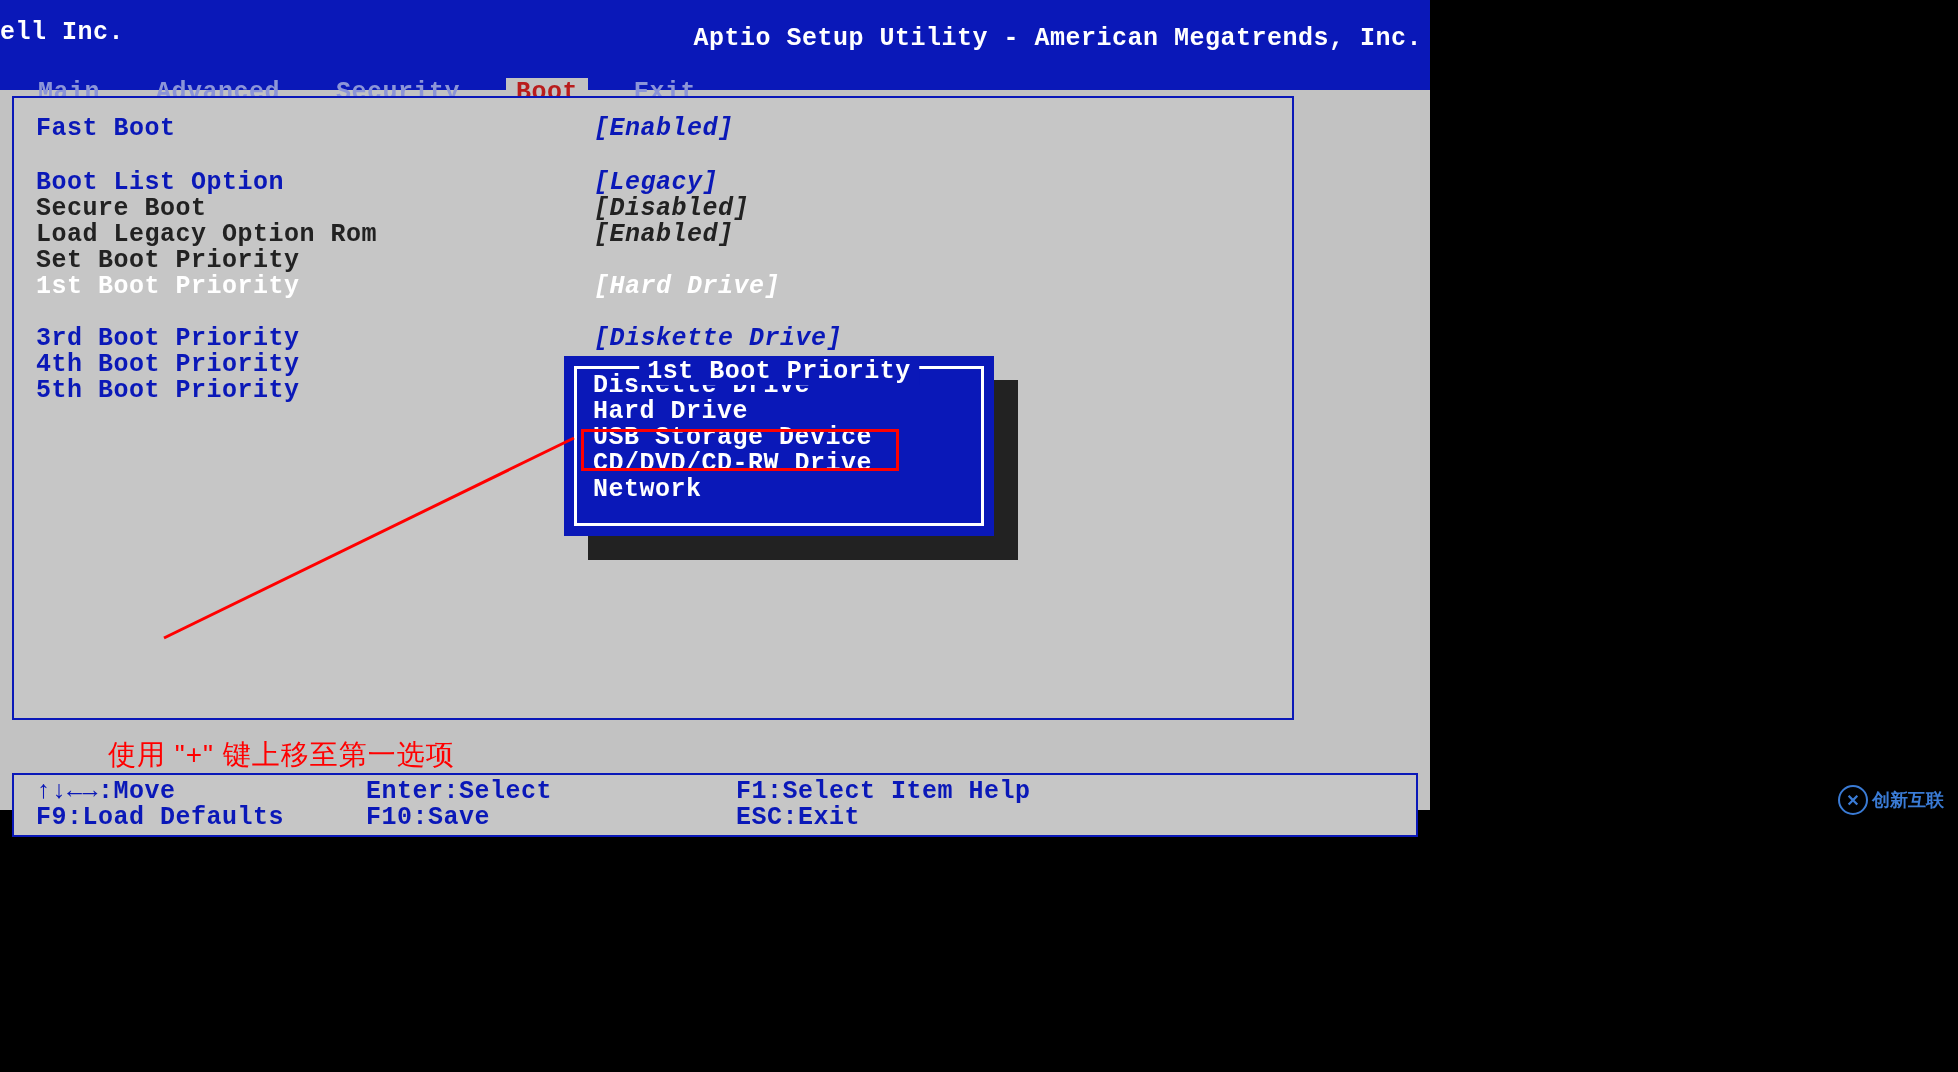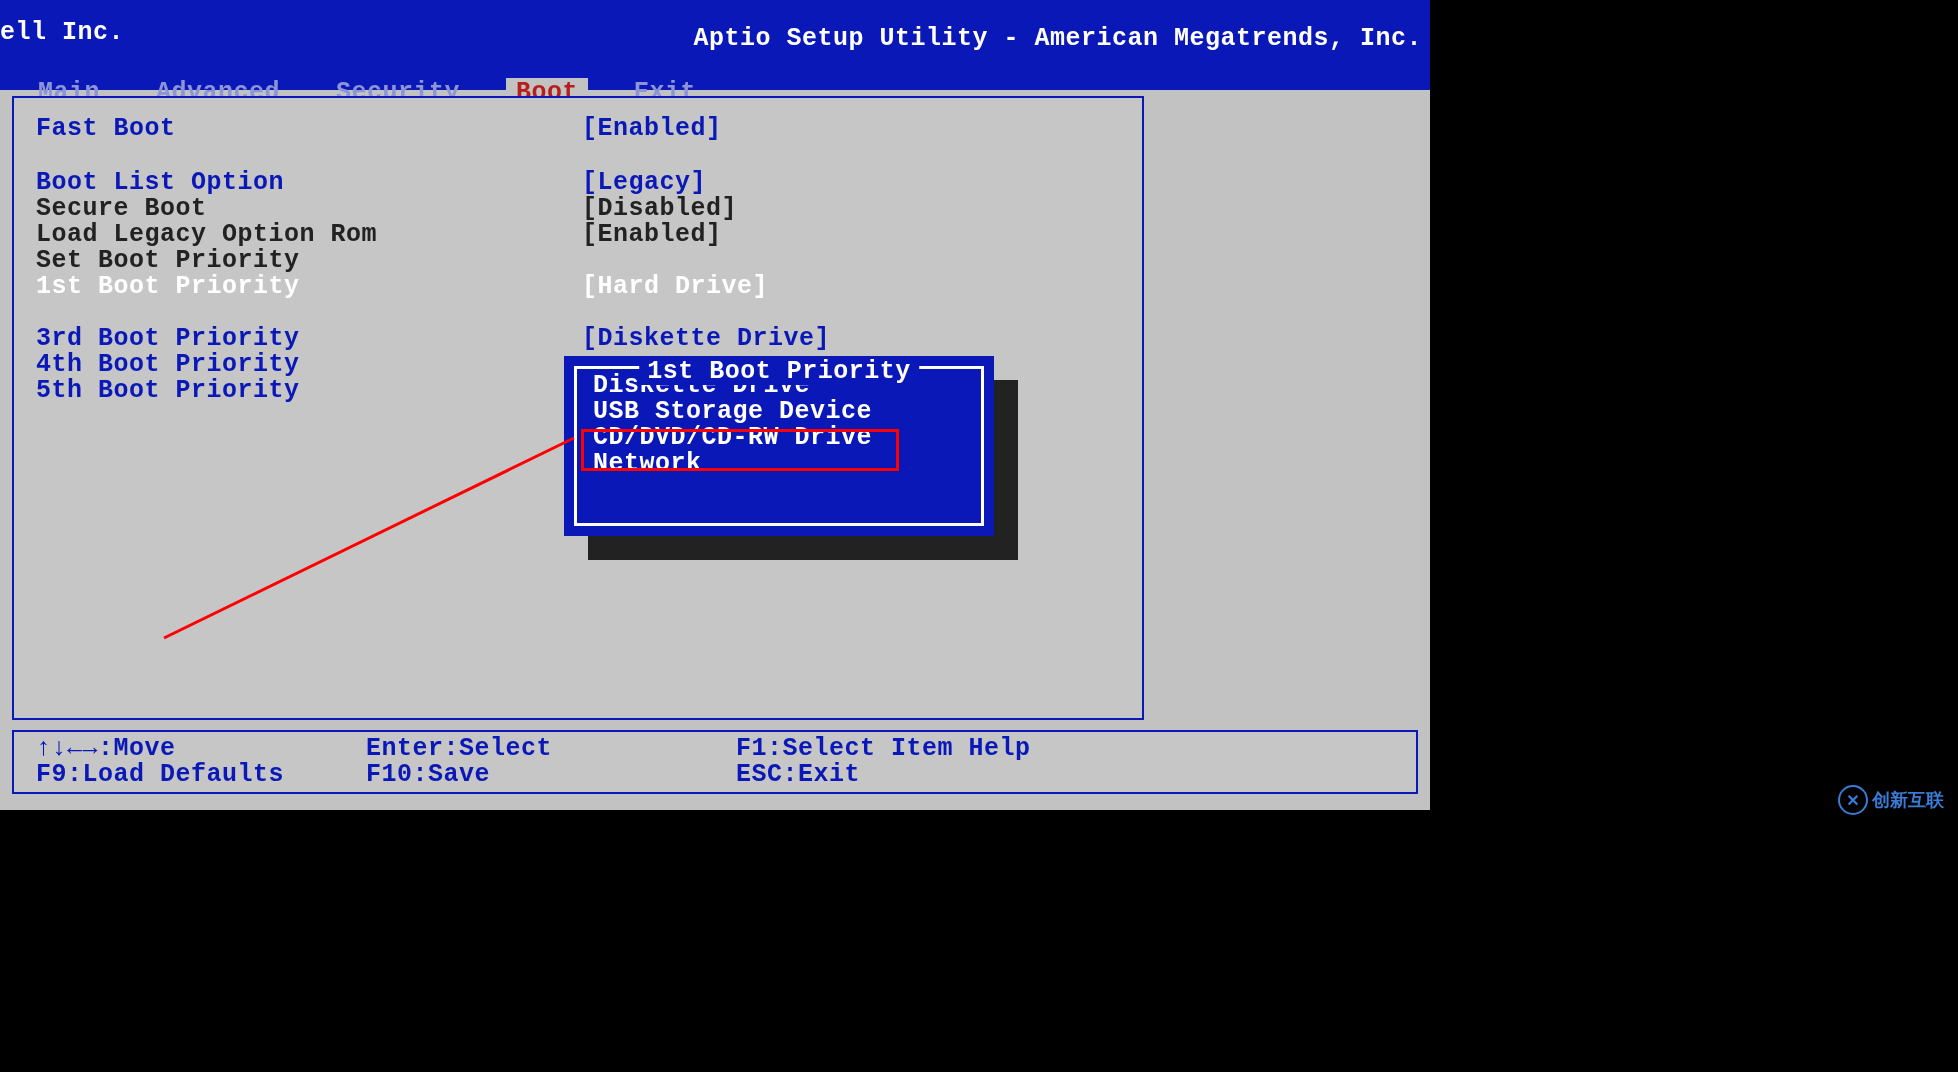--- a/index.html
+++ b/index.html
@@ -61,35 +61,35 @@
     margin-top: 24px;
   }
   .tab.active {
     background: #c2c2c2;
     color: #b91c1c;
   }
   .panel {
     position: absolute;
     left: 12px;
     top: 96px;
-    width: 1132px;
+    width: 1282px;
     height: 624px;
     border: 2px solid #0a18b8;
     background: #c6c6c6;
     box-sizing: border-box;
   }
   .row {
     position: absolute;
     left: 22px;
     right: 20px;
     height: 26px;
     color: #222;
   }
   .row .label { position: absolute; left: 0; }
-  .row .value { position: absolute; left: 546px; }
+  .row .value { position: absolute; left: 558px; font-style: italic; }
   .row.link .label, .row.link .value { color: #0a18b8; }
   .row.selected .label, .row.selected .value { color: #fff; }
   
   .popup-shadow {
     position: absolute;
     left: 574px;
     top: 282px;
     width: 430px;
     height: 180px;
     background: #222;
@@ -133,21 +133,21 @@
     left: 4px;
     top: 60px;
     width: 312px;
     height: 36px;
     pointer-events: none;
   }
   
   .footer {
     position: absolute;
     left: 12px;
-    top: 730px;
+    top: 773px;
     width: 1406px;
     height: 64px;
     border: 2px solid #0a18b8;
     background: #c6c6c6;
     color: #0a18b8;
     box-sizing: border-box;
     padding-left: 24px;
   }
   .footer .frow {
     position: absolute;
@@ -264,20 +264,21 @@
 
       <div class="row link" style="top:280px">
         <span class="label">5th Boot Priority</span>
       </div>
 
       <div class="popup-shadow"></div>
       <div class="popup">
         <div class="popup-inner">
           <div class="popup-title">1st Boot Priority</div>
           <div class="popup-item">Diskette Drive</div>
+          <div class="popup-item">Hard Drive</div>
           <div class="popup-item">USB Storage Device</div>
           <div class="popup-item">CD/DVD/CD-RW Drive</div>
           <div class="popup-item">Network</div>
           <div class="popup-highlight"></div>
         </div>
       </div>
 
       <svg class="annotation-line">
         <line x1="560" y1="340" x2="150" y2="540" stroke="#ff0000" stroke-width="3"></line>
       </svg>

